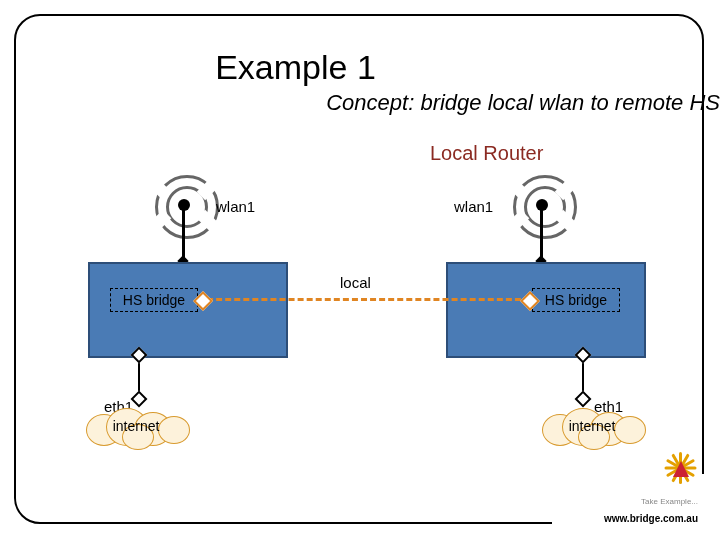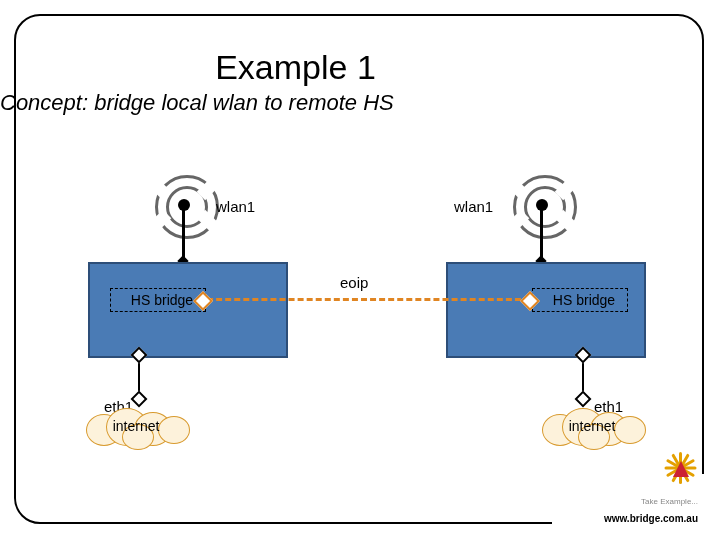--- a/index.html
+++ b/index.html
@@ -2,21 +2,21 @@
 <html><head>
 <meta charset="utf-8">
 <style>
   html,body{margin:0;padding:0;width:720px;height:540px;font-family:Verdana,Geneva,sans-serif;background:#fff;}
   .slide{position:relative;width:720px;height:540px;box-sizing:border-box;}
   
   .frame{position:absolute;left:14px;top:14px;width:690px;height:510px;border:2px solid #000;border-radius:26px;box-sizing:border-box;}
   .frame-mask{position:absolute;right:8px;bottom:6px;width:160px;height:60px;background:#fff;}
   
   .title{position:absolute;left:0;top:48px;width:591px;text-align:center;font-size:34px;}
-  .subtitle{position:absolute;left:0;top:90px;width:720px;text-align:left;font-size:22px;font-style:italic;}
+  .subtitle{position:absolute;left:0;top:90px;width:720px;text-align:right;font-size:22px;font-style:italic;}
   .hdr{position:absolute;font-size:20px;color:#8b2a22;}
   .r-hdr{left:72px;top:142px;}
   .l-hdr{left:430px;top:142px;}
   
   .router{position:absolute;top:262px;width:196px;height:92px;background:#4a7bb5;border:2px solid #2d4e78;}
   .router.remote{left:88px;}
   .router.local{left:446px;}
   
   .ant{position:absolute;top:175px;width:64px;height:72px;}
   .ant.remote{left:152px;}
@@ -30,21 +30,21 @@
   .ant .g2{left:46px;top:8px;width:20px;height:12px;transform:rotate(-45deg);}
   .ant .g3{left:-2px;top:40px;width:20px;height:12px;transform:rotate(-45deg);}
   .ant .g4{left:46px;top:40px;width:20px;height:12px;transform:rotate(45deg);}
   .dot{position:absolute;width:12px;height:12px;border-radius:50%;background:#000;left:26px;top:24px;}
   .mast{position:absolute;width:3px;height:54px;background:#000;left:30px;top:32px;}
   .mast:after{content:"";position:absolute;left:-3px;bottom:-4px;width:8px;height:8px;background:#000;transform:rotate(45deg);}
   .wlabel{position:absolute;font-size:15px;top:198px;}
   .wlabel.remote{left:216px;}
   .wlabel.local{left:454px;}
   
-  .hs{position:absolute;top:288px;width:86px;height:22px;border:1.5px dashed #000;background:#4a7bb5;text-align:center;font-size:14px;line-height:22px;padding-left:8px;}
+  .hs{position:absolute;top:288px;width:86px;height:22px;border:1.5px dashed #000;background:#4a7bb5;text-align:center;font-size:14px;line-height:22px;}
   .hs.remote{left:110px;}
   .hs.local{left:532px;}
   
   .eoip-line{position:absolute;top:298px;left:198px;width:332px;height:0;border-top:3px dashed #e08522;}
   .eoip-end{position:absolute;top:294px;width:10px;height:10px;border:2px solid #e08522;background:#fff;transform:rotate(45deg);}
   .eoip-end.l{left:196px;}
   .eoip-end.r{left:523px;}
   .eoip-lbl{position:absolute;top:274px;left:340px;font-size:15px;}
   
   .ethline{position:absolute;width:2px;background:#000;}
@@ -83,20 +83,21 @@
 </style>
 </head>
 <body>
 <div class="slide">
   <div class="frame"></div>
   <div class="frame-mask"></div>
 
   <div class="title">Example 1</div>
   <div class="subtitle">Concept: bridge local wlan to remote HS</div>
 
+  <div class="hdr l-hdr">Local Router</div>
 
   <div class="ant remote">
     <div class="arc out"></div>
       <div class="arc in"></div>
     <div class="gap g1"></div>
       <div class="gap g2"></div>
       <div class="gap g3"></div>
       <div class="gap g4"></div>
     <div class="dot"></div>
       <div class="mast"></div>
@@ -117,21 +118,21 @@
 
   <div class="router remote"></div>
   <div class="router local"></div>
 
   <div class="hs remote">HS bridge</div>
   <div class="hs local">HS bridge</div>
 
   <div class="eoip-line"></div>
   <div class="eoip-end l"></div>
   <div class="eoip-end r"></div>
-  <div class="eoip-lbl">eoip</div>
+  <div class="eoip-lbl">local</div>
 
   <div class="ethline remote"></div>
   <div class="ethend rt"></div>
   <div class="ethend rb"></div>
   <div class="ethlbl remote">eth1</div>
 
   <div class="ethline local"></div>
   <div class="ethend lt"></div>
   <div class="ethend lb"></div>
   <div class="ethlbl local">eth1</div>

